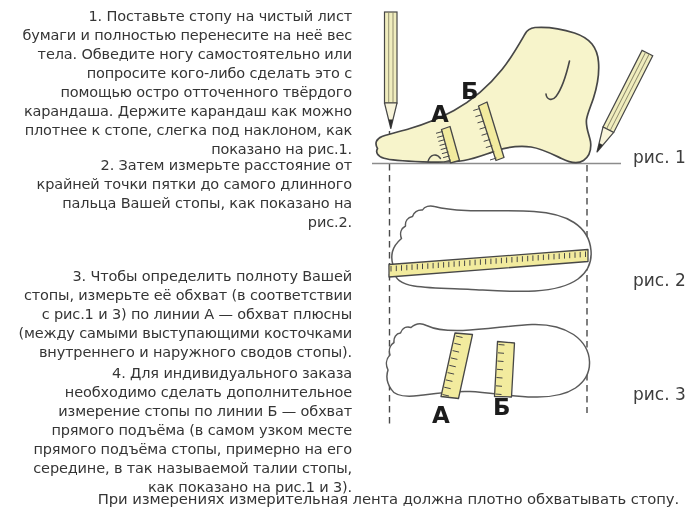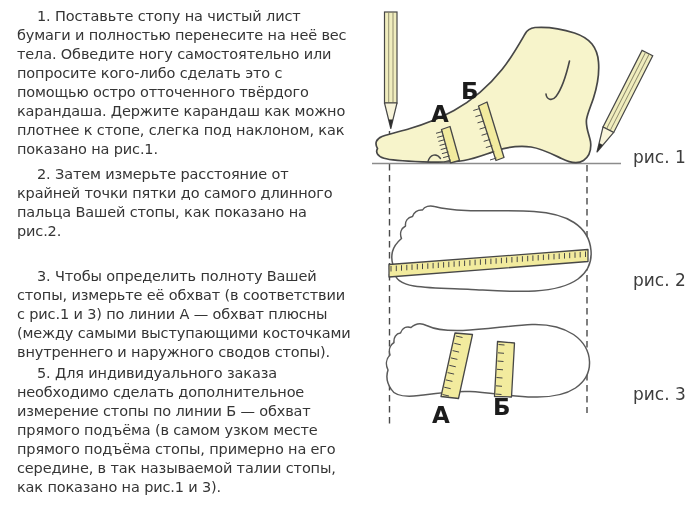--- a/index.html
+++ b/index.html
@@ -1,18 +1,18 @@
 <!DOCTYPE html>
 <html><head>
 <meta charset="utf-8">
 <style>
   html,body { margin:0; padding:0; background:#fff; }
   .page {
     position:relative; width:690px; height:518px; background:#ffffff;
-    font-family:"DejaVu Sans","Liberation Sans",sans-serif; color:#353535; overflow:hidden;
+    font-family:"DejaVu Sans","Liberation Sans",sans-serif; color:#353535; overflow:hidden;text-align:right;
   }
   .para {
     position:absolute; left:17px; width:335px; margin:0;
     font-size:14.5px; line-height:19px; text-indent:20px; letter-spacing:-0.15px;
   }
   .footer-note {
     position:absolute; left:17px; top:489px; width:662px; margin:0;
     font-size:14.8px; line-height:19px; text-indent:13px; letter-spacing:-0.1px;
   }
   svg.figures { position:absolute; left:0; top:0; }
@@ -30,24 +30,25 @@
   .fig-label    { font-family:"DejaVu Sans",sans-serif; font-size:23px; font-weight:700; fill:#1c1c1c; }
   .fig-caption  { font-family:"DejaVu Sans",sans-serif; font-size:17px; fill:#3d3d3d; }
 </style>
 </head>
 <body>
 
 <div class="page">
 
   <div>
     <p class="para" style="top:7px">1. Поставьте стопу на чистый лист бумаги и полностью перенесите на неё вес тела. Обведите ногу самостоятельно или попросите кого-либо сделать это с помощью остро отточенного твёрдого карандаша. Держите карандаш как можно плотнее к стопе, слегка под наклоном, как показано на рис.1.</p>
-    <p class="para" style="top:165px">2. Затем измерьте расстояние от крайней точки пятки до самого длинного пальца Вашей стопы, как показано на рис.2.</p>
+    <p class="para" style="top:156px">2. Затем измерьте расстояние от крайней точки пятки до самого длинного пальца Вашей стопы, как показано на рис.2.</p>
     <p class="para" style="top:267px">3. Чтобы определить полноту Вашей стопы, измерьте её обхват (в соответствии с рис.1 и 3) по линии А — обхват плюсны (между самыми выступающими косточками внутреннего и наружного сводов стопы).</p>
-    <p class="para" style="top:364px">5. Для индивидуального заказа необходимо сделать дополнительное измерение стопы по линии Б — обхват прямого подъёма (в самом узком месте прямого подъёма стопы, примерно на его середине, в так называемой талии стопы, как показано на рис.1 и 3).</p>
+    <p class="para" style="top:364px">4. Для индивидуального заказа необходимо сделать дополнительное измерение стопы по линии Б — обхват прямого подъёма (в самом узком месте прямого подъёма стопы, примерно на его середине, в так называемой талии стопы, как показано на рис.1 и 3).</p>
   </div>
+  <p class="footer-note">При измерениях измерительная лента должна плотно обхватывать стопу.</p>
 
   <svg class="figures" width="690" height="518" viewBox="0 0 690 518">
 
     <line class="guide" x1="389.5" y1="131" x2="389.5" y2="425"></line>
     <line class="guide" x1="587" y1="165" x2="587" y2="413"></line>
 
     <g>
       <line class="ground" x1="372" y1="163.5" x2="621" y2="163.5"></line>
 
       <path class="foot-side" d="

